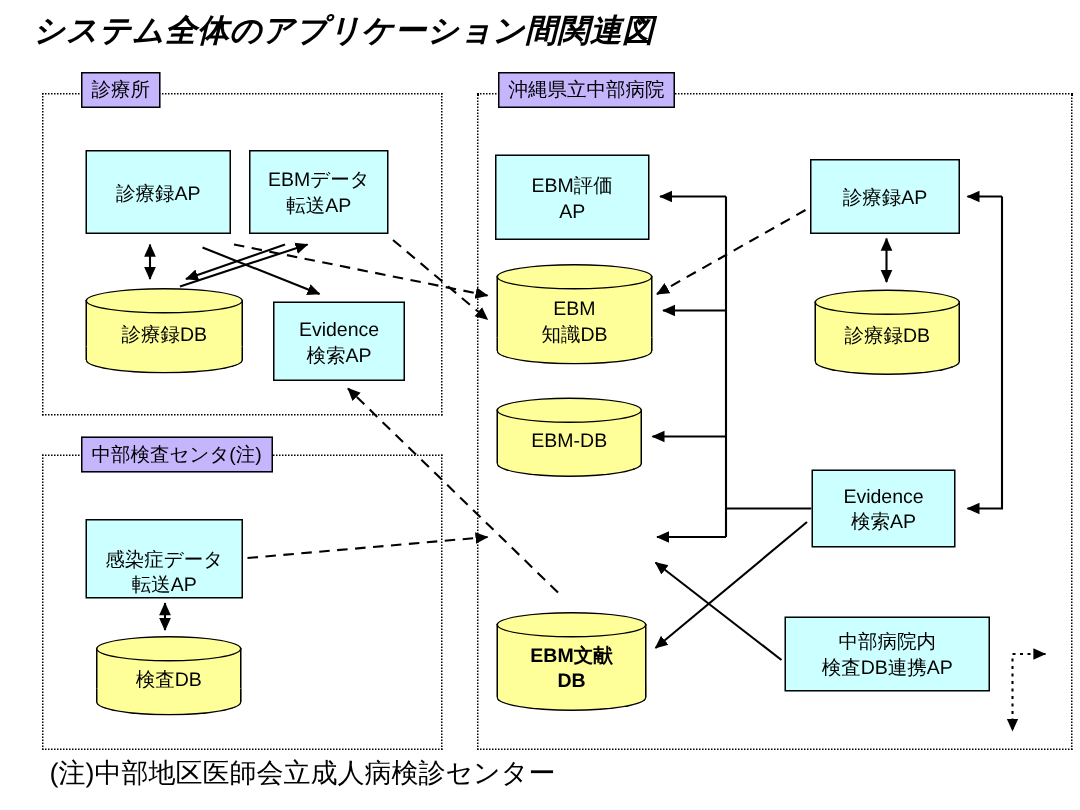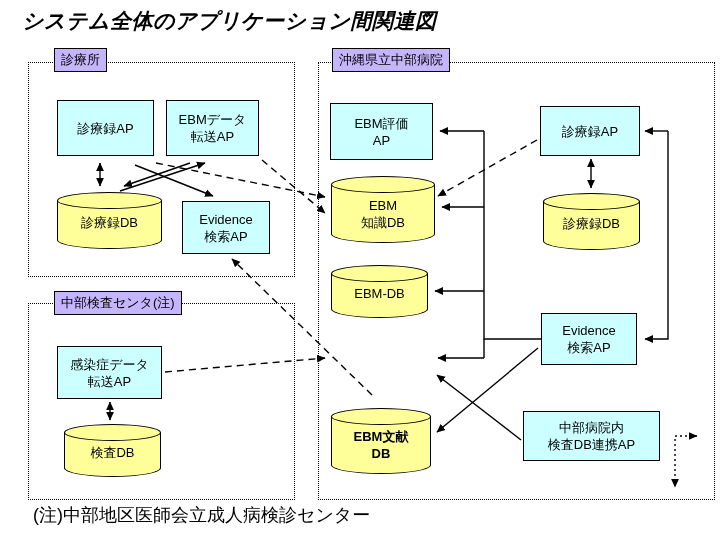--- a/index.html
+++ b/index.html
@@ -145,21 +145,21 @@
     </div>
   </div>
 
   <div class="node box" style="left:182px;top:201px;width:88px;height:53px;">
     <span>
       <span>Evidence</span>
       <span>検索AP</span>
     </span>
   </div>
 
-  <div class="node box" style="left:57px;top:346px;width:105px;height:53px;">
+  <div class="node box" style="left:57px;top:346px;width:105px;height:53px;align-items:flex-end;">
     <span>
       <span>感染症データ</span>
       <span>転送AP</span>
     </span>
   </div>
 
   <div class="node cyl" style="left:64px;top:424px;width:97px;height:53px;">
     <div class="cyl-body"></div>
     <div class="cyl-bot"></div>
     <div class="cyl-top"></div>

